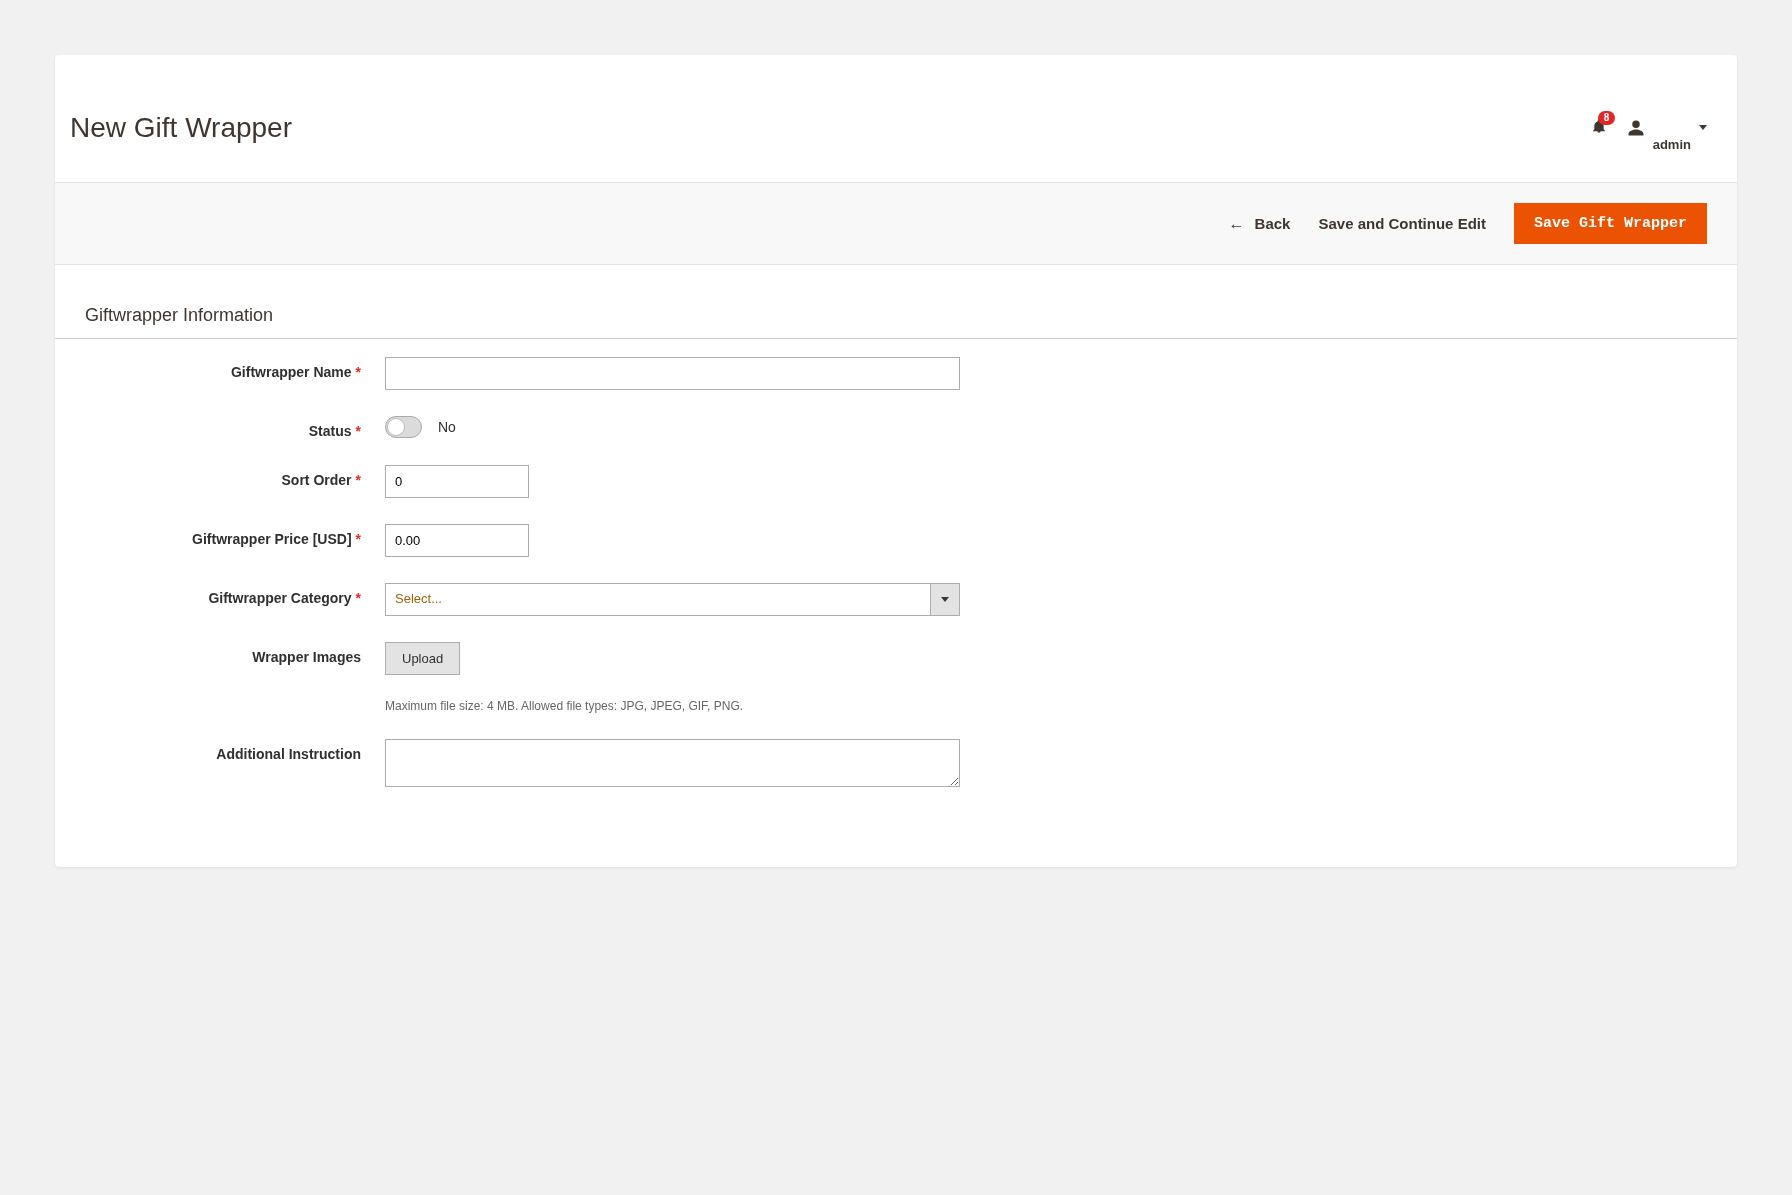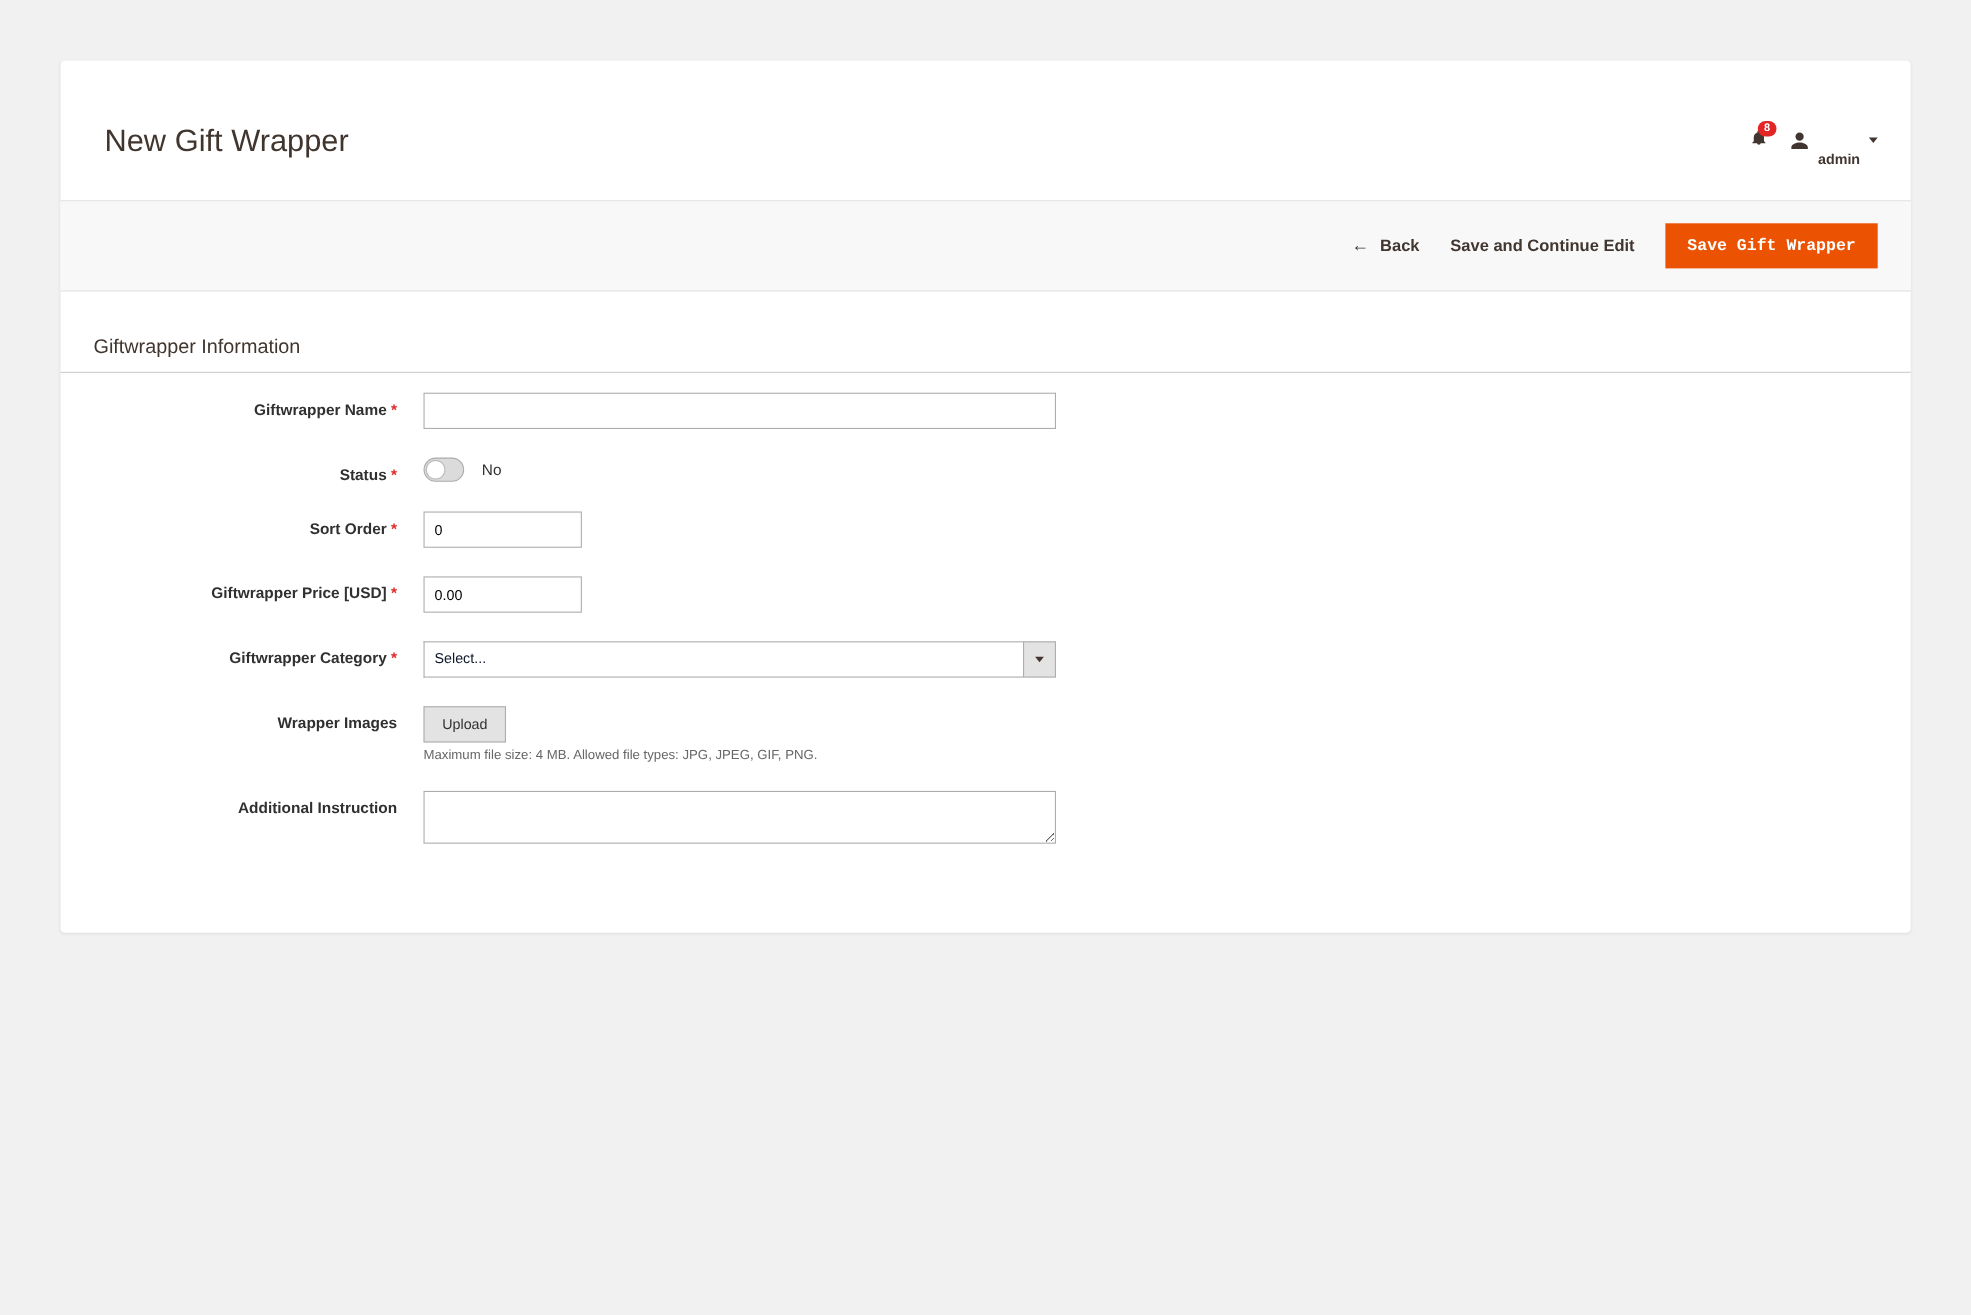--- a/index.html
+++ b/index.html
@@ -12,21 +12,21 @@
 .page-card {
   background: #fff;
   border-radius: 4px;
   box-shadow: 0 1px 3px rgba(0,0,0,0.08);
   padding: 30px 0 50px 0;
 }
 .header-row {
   display: flex;
   justify-content: space-between;
   align-items: center;
-  padding: 18px 30px 30px 40px;
+  padding: 18px 30px 30px 15px;
   text-align: center;
 }
 .page-title {
   font-size: 28px;
   font-weight: 400;
   color: #41362f;
 }
 .header-right {
   display: flex;
   align-items: center;
@@ -197,21 +197,21 @@
   display: flex;
   width: 575px;
 }
 .select-main {
   flex: 1;
   height: 33px;
   border: 1px solid #adadad;
   border-right: none;
   padding: 7px 9px;
   font-size: 13px;
-  color: #0f172a;
+  color: #a16207;
   background: #fff;
 }
 .select-caret-btn {
   width: 30px;
   height: 33px;
   border: 1px solid #adadad;
   background: #e3e3e3;
   display: flex;
   align-items: center;
   justify-content: center;
@@ -221,21 +221,21 @@
   background: #e3e3e3;
   border: 1px solid #adadad;
   padding: 8px 16px;
   font-size: 13px;
   color: #303030;
   cursor: pointer;
 }
 .hint {
   font-size: 12px;
   color: #666;
-  margin-top: 4px;
+  margin-top: 24px;
 }
 .textarea {
   width: 575px;
   height: 48px;
   border: 1px solid #adadad;
   padding: 6px 9px;
   font-size: 13px;
   resize: both;
 }
 </style>

